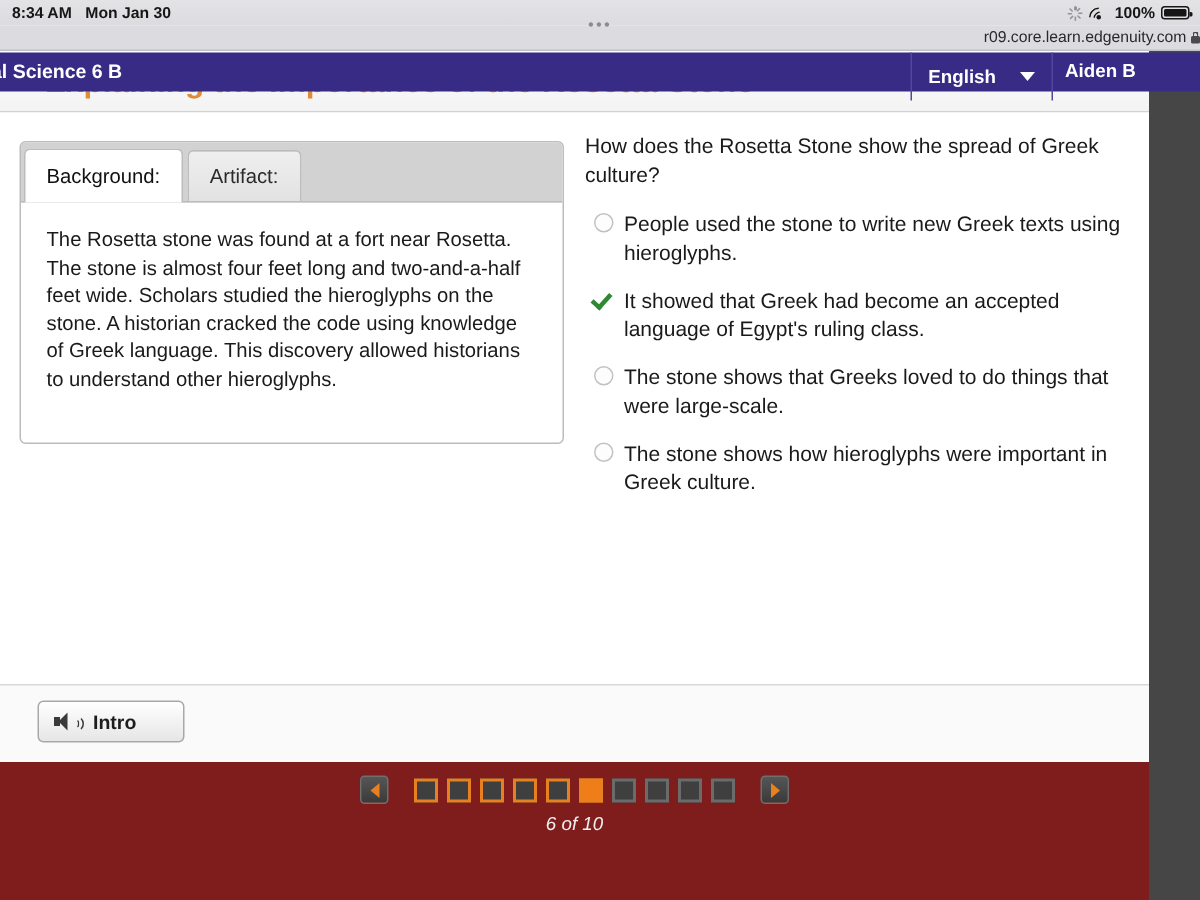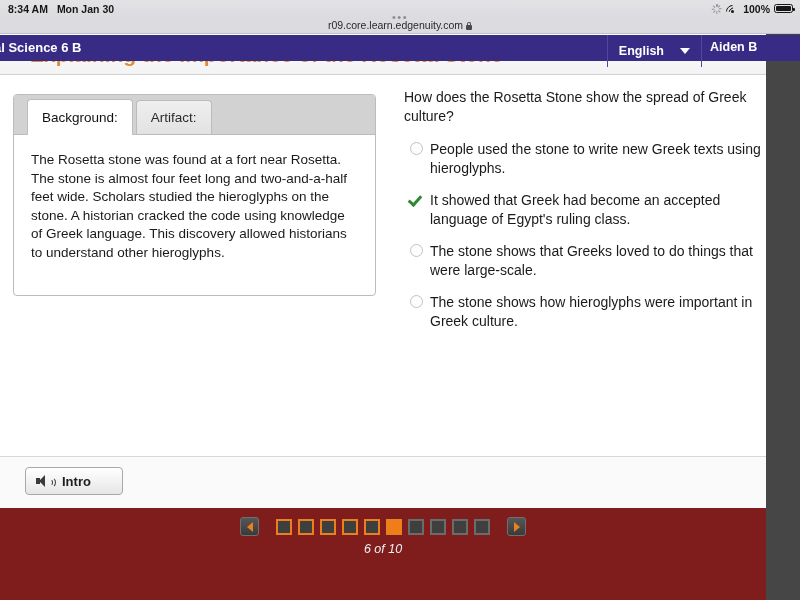--- a/index.html
+++ b/index.html
@@ -92,21 +92,21 @@
     top: -5px; left: 0; width: 800px;
     text-align: center;
     font-size: 11px;
     letter-spacing: 1.5px;
     color: #8b8b92;
     line-height: 10px;
   }
   .urltext {
     position: absolute;
     top: 2px; left: 0; width: 800px;
-    text-align: center;
+    text-align: right;
     font-size: 10.5px;
     color: #2a2a2a;
     line-height: 12px;
     white-space: nowrap;
   }
   .lock-icon {
     display: inline-block;
     width: 6px; height: 8px;
     position: relative;
     vertical-align: -1px;
@@ -219,21 +219,21 @@
     box-sizing: border-box;
     overflow: hidden;
   }
   .tabstrip {
     position: relative;
     height: 40px;
     background: #d2d2d2;
     border-bottom: 1px solid #bcbcbc;
     display: flex;
     align-items: flex-end;
-    padding-left: 13px;
+    padding-left: 2px;
     box-sizing: border-box;
   }
   .tab {
     height: 34px;
     padding: 0 14px;
     display: flex;
     align-items: center;
     font-size: 13.5px;
     color: #2b2b2b;
     border: 1px solid #bcbcbc;
@@ -255,21 +255,21 @@
   .tabbody {
     padding: 16px 17px 0 17px;
     font-size: 13.5px;
     line-height: 18.5px;
     color: #1a1a1a;
   }
 
   
   .qpanel {
     position: absolute;
-    left: 404px; top: 13px;
+    left: 390px; top: 13px;
     width: 362px;
   }
   .question {
     font-size: 14px;
     line-height: 19px;
     color: #1a1a1a;
     margin-bottom: 14px;
   }
   .option {
     display: flex;

